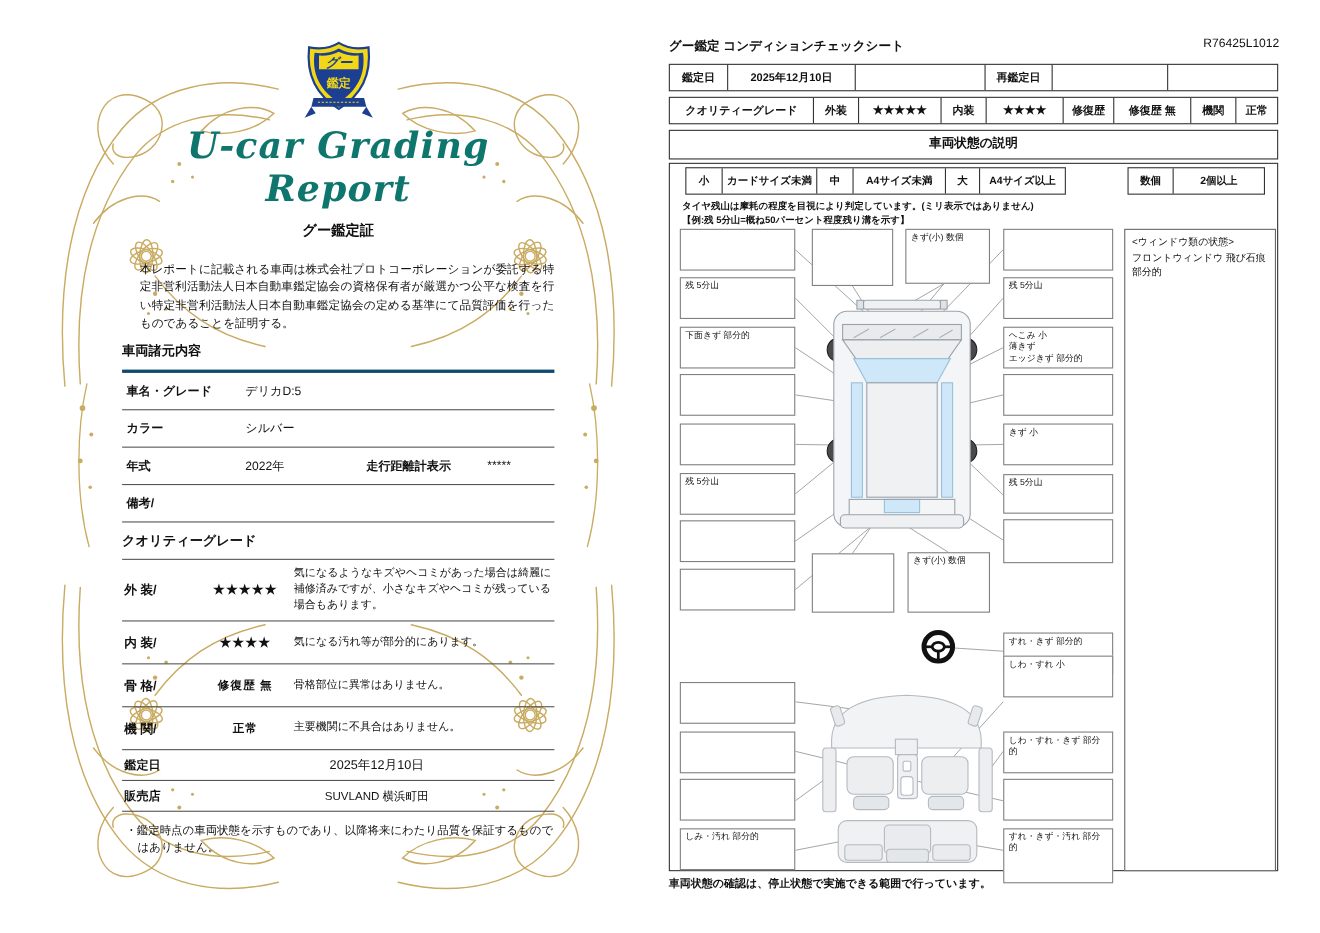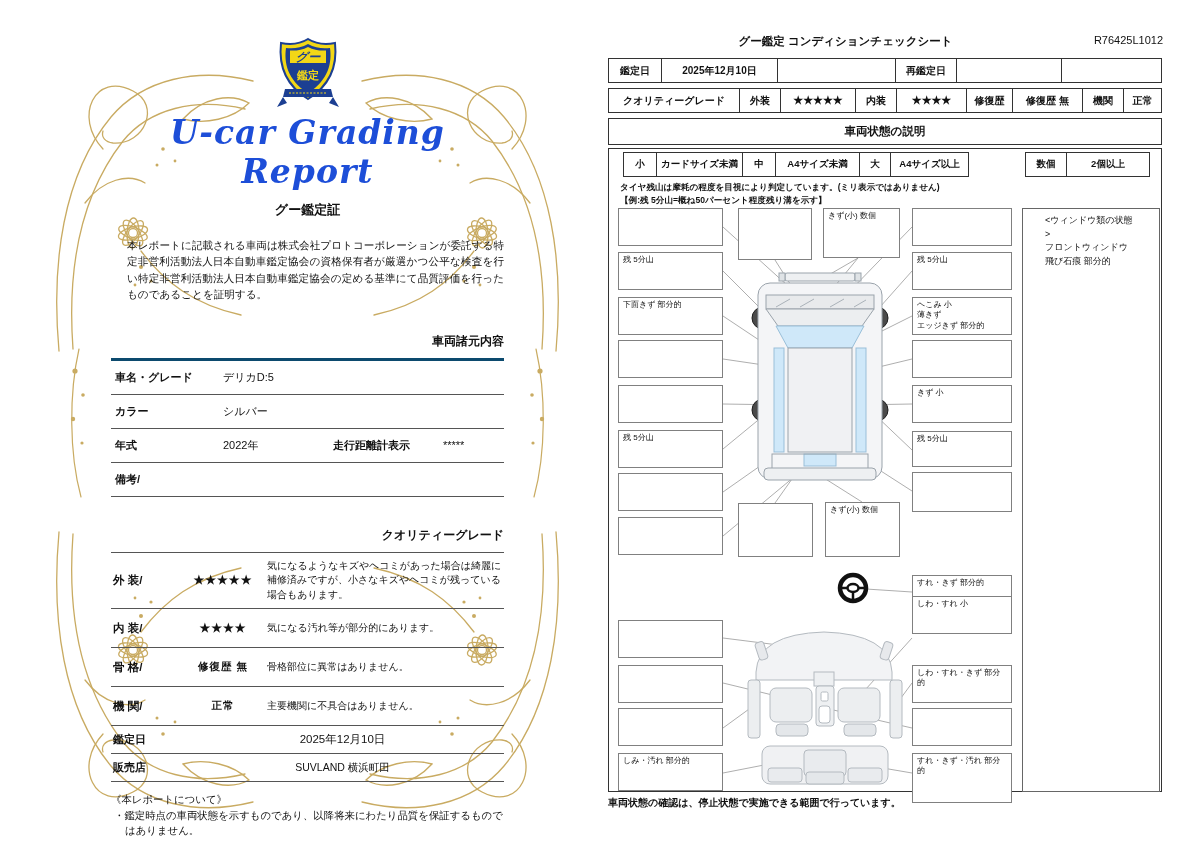--- a/index.html
+++ b/index.html
@@ -4,56 +4,56 @@
 <style>
   html,body{margin:0;padding:0;}
   body{width:1200px;height:848px;background:#ffffff;position:relative;overflow:hidden;
        font-family:"Liberation Sans",sans-serif;color:#111;}
   .page{position:absolute;background:#fff;}
   
   #leftPage{left:55px;top:25px;width:505px;height:815px;}
   .cert-content{position:absolute;left:56px;top:0;width:393px;}
   .badge{display:block;margin:12px auto 0;}
   .cert-title{margin-top:2px;text-align:center;font-family:"DejaVu Serif",serif;
-              font-style:italic;font-weight:700;font-size:33px;color:#1d4ed8;letter-spacing:1px;}
+              font-style:italic;font-weight:700;font-size:33px;color:#0f766e;letter-spacing:1px;}
   .cert-subtitle{margin-top:10px;text-align:center;font-weight:700;font-size:13px;}
   .cert-intro{margin-top:18px;font-size:10.6px;line-height:1.55;text-align:justify;margin-left:16px;}
-  .sec-title{margin-top:30px;text-align:right;font-weight:700;font-size:12px;}
+  .sec-title{margin-top:8px;text-align:left;font-weight:700;font-size:12px;}
   .spec-table{margin-top:8px;border-top:3px solid #0c4a6e;}
   .spec-row{display:flex;align-items:center;border-bottom:1px solid #555;padding:9px 4px;font-size:11px;}
   .lbl{font-weight:700;}
   .grade-table{margin-top:8px;border-top:1px solid #555;}
   .grade-row{display:flex;align-items:center;border-bottom:1px solid #555;padding:6px 2px;font-size:10px;min-height:26px;}
   .grade-row .glbl{font-weight:700;font-size:11.5px;width:66px;flex:none;}
   .grade-row .gval{width:88px;flex:none;text-align:center;font-weight:700;font-size:12px;letter-spacing:1px;}
   .grade-row .gdesc{flex:1;line-height:1.45;}
   .meta-row{display:flex;align-items:center;border-bottom:1px solid #555;padding:6px 2px;font-size:11px;}
   .meta-row .glbl{font-weight:700;width:70px;flex:none;}
   .meta-row .mval{flex:1;text-align:center;font-size:10.5px;}
   .notes{margin-top:10px;font-size:10.4px;line-height:1.5;}
   .notes-title{font-weight:400;}
   .note-li{padding-left:14px;text-indent:-11px;}
   .ornament{position:absolute;pointer-events:none;}
   
   #rightPage{left:600px;top:30px;width:565px;height:812px;}
   .rp-title-row{position:absolute;left:8px;top:4px;width:555px;height:18px;}
-  .rp-title{position:absolute;left:0;right:80px;text-align:center;font-weight:700;font-size:11.5px;}
+  .rp-title{position:absolute;left:0;right:80px;text-align:left;font-weight:700;font-size:11.5px;}
   .rp-id{position:absolute;right:0;top:0;font-size:11px;}
   .grid{position:absolute;display:flex;border:1.5px solid #333;background:#fff;}
   .cell{border-left:1px solid #333;display:flex;align-items:center;justify-content:center;
         font-size:10px;font-weight:600;overflow:hidden;white-space:nowrap;}
   .cell:first-child{border-left:none;}
   .boxed-header{position:absolute;left:8px;top:88px;width:552px;height:25px;border:1.5px solid #333;
         text-align:center;line-height:25px;font-weight:700;font-size:11.5px;background:#fff;}
   .content-box{position:absolute;left:8px;top:118px;width:552px;height:642px;border:1.5px solid #333;}
   .tire-notes{position:absolute;left:20px;top:151px;font-size:8.6px;font-weight:700;line-height:1.5;}
   .anno{position:absolute;border:1px solid #808080;background:#fff;font-size:8px;line-height:1.3;
         padding:2px 4px;box-sizing:border-box;white-space:pre-line;z-index:2;color:#111;}
   .window-panel{position:absolute;left:422px;top:178px;width:138px;height:584px;border:1.5px solid #666;
-        box-sizing:border-box;padding:5px 22px;font-size:9px;line-height:1.5;z-index:2;background:#fff;}
+        box-sizing:border-box;padding:5px 6px;font-size:9px;line-height:1.5;z-index:2;background:#fff;}
   .diagram-svg{position:absolute;left:8px;top:170px;z-index:1;}
   .footer-note{position:absolute;left:8px;top:766px;font-size:10px;font-weight:700;}
 </style>
 </head>
 <body>
 
 <svg width="0" height="0" style="position:absolute" aria-hidden="true">
   <defs>
     <g id="flourish" fill="none" stroke="#c9ab62" stroke-width="1.3" stroke-linecap="round">
       <path d="M14,298 C6,210 18,122 66,64 C98,26 152,14 208,28"></path>
@@ -176,21 +176,20 @@
         <span class="glbl">鑑定日</span>
         <span class="mval" style="font-size:11.5px">2025年12月10日</span>
       </div>
       <div class="meta-row">
         <span class="glbl">販売店</span>
         <span class="mval">SUVLAND 横浜町田</span>
       </div>
     </div>
 
     <div class="notes">
-      <div class="notes-title">《本レポートについて》</div>
       <div class="note-li">・鑑定時点の車両状態を示すものであり、以降将来にわたり品質を保証するものではありません。</div>
 
     </div>
 
   </div>
 </div>
 
 <div class="page" id="rightPage">
 
   <div class="rp-title-row">

